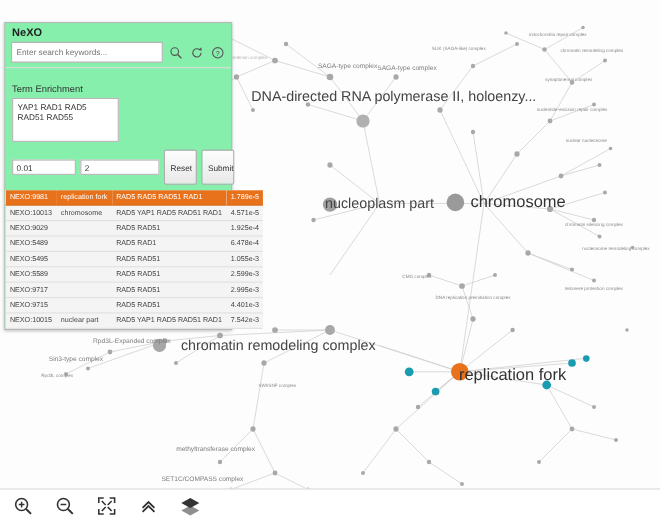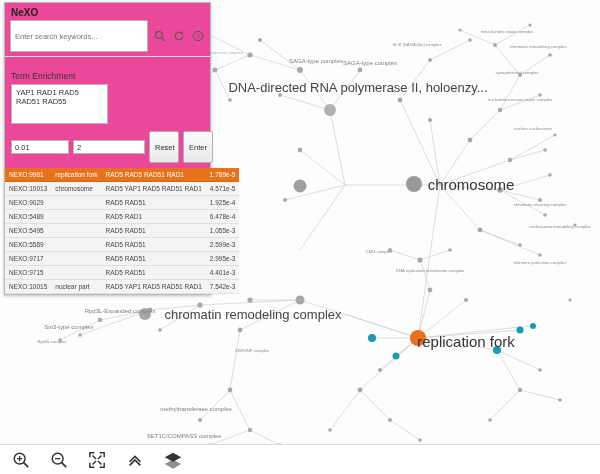--- a/index.html
+++ b/index.html
@@ -37,44 +37,44 @@
   .net-label.tiny { font-size: 4.2px; color: #8a8a8a; }
   .net-label.small { font-size: 6px; color: #7d7d7d; }
   .net-label.large { font-size: 13px; color: #444; }
   .net-label.xlarge { font-size: 15px; color: #333; }
   .net-label.faded { color: #b6b6b6; }
 
   
   #nexo-panel {
     position: absolute;
     left: 4px;
-    top: 2px;
+    top: 20px;
     width: 205px;
-    background: #ec4899;
+    background: #86efac;
     border: 1px solid #b9b9b9;
     box-shadow: 0 1px 3px rgba(0,0,0,0.25);
     font-size: 8px;
     color: #333;
     z-index: 20;
   }
   #nexo-title {
     font-size: 10px;
     font-weight: bold;
     padding: 4px 6px 2px 6px;
     color: #222;
   }
   .search-row {
     display: flex;
     align-items: center;
     padding: 0 5px 4px 5px;
     gap: 4px;
   }
   .search-input {
     flex: 1;
-    height: 32px;
+    height: 19px;
     border: 1px solid #b5b5b5;
     background: #fff;
     font-size: 7.5px;
     color: #555;
     padding: 0 4px;
     box-sizing: border-box;
     border-radius: 1px;
     font-family: "Liberation Sans", sans-serif;
   }
   .icon-btn {
@@ -376,20 +376,21 @@
           <circle cx="520" cy="330" r="3.5"></circle>
           <circle cx="533" cy="326" r="3"></circle>
         </g>
 
         <circle cx="418" cy="338" r="8" fill="#e8721c"></circle>
       </g>
     </svg>
 
     
     <div class="net-label large" style="left:358px; top:87px;">DNA-directed RNA polymerase II, holoenzy...</div>
+    <div class="net-label large" style="left:345px; top:185px;">nucleoplasm part</div>
     <div class="net-label xlarge" style="left:471px; top:184px;">chromosome</div>
     <div class="net-label large" style="left:253px; top:314px;">chromatin remodeling complex</div>
     <div class="net-label xlarge" style="left:466px; top:341px;">replication fork</div>
     <div class="net-label large faded" style="left:175px; top:251px;">nuclear chromatin</div>
 
     
     <div class="net-label small" style="left:316px; top:61px;">SAGA-type complex</div>
     <div class="net-label small" style="left:370px; top:63px;">SAGA-type complex</div>
     <div class="net-label tiny" style="left:417px; top:44px;">SLIK (SAGA-like) complex</div>
     <div class="net-label small" style="left:120px; top:311px;">Rpd3L-Expanded complex</div>
@@ -440,21 +441,21 @@
     </div>
 
 
     <div class="section-head">Term Enrichment</div>
     <textarea class="term-box" style="">YAP1 RAD1 RAD5 RAD51 RAD55</textarea>
 
     <div class="params-row">
       <input class="param-input" type="text" value="0.01" style="">
       <input class="param-input wide" type="text" value="2" style="">
       <button class="btn">Reset</button>
-      <button class="btn">Enter</button>
+      <button class="btn">Submit</button>
     </div>
 
     <table class="res-table">
       <tbody>
         <tr class="sel">
           <td class="col-id">NEXO:9981</td>
           <td class="col-name">replication fork</td>
           <td class="col-genes">RAD5 RAD5 RAD51 RAD1</td>
           <td class="col-p">1.789e-5</td>
         </tr>

